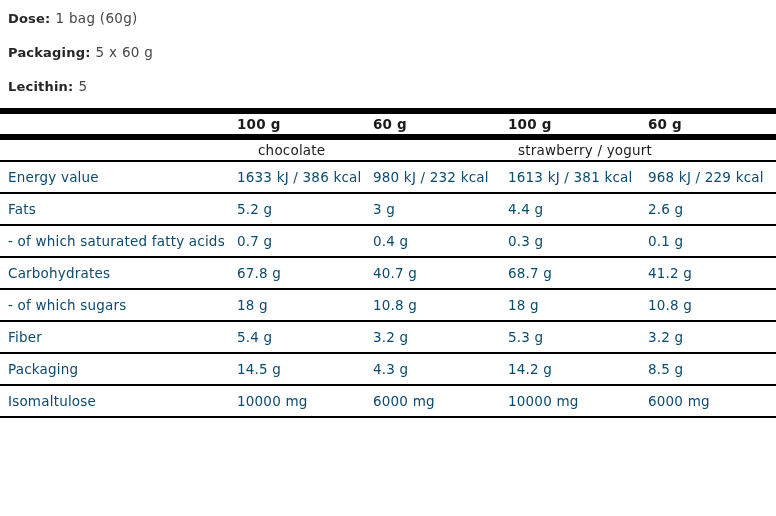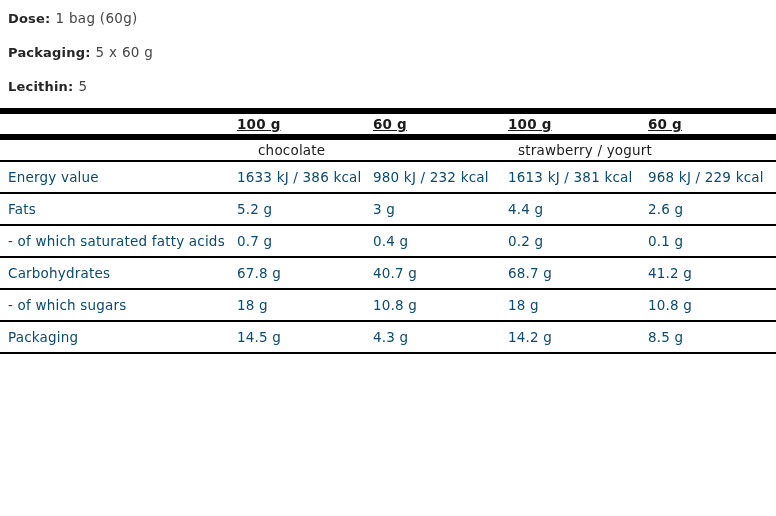--- a/index.html
+++ b/index.html
@@ -41,21 +41,20 @@
     vertical-align: middle;
     white-space: nowrap;
     overflow: visible;
   }
   tr.qty-row td {
     border-top: 6px solid #000000;
     border-bottom: 6px solid #000000;
     height: 26px;
     font-weight: bold;
     color: #1b1b1b;
-    text-decoration: underline;
   }
   tr.flavor-row td {
     border-bottom: 2px solid #000000;
     height: 24px;
     font-weight: normal;
     color: #1b1b1b;
   }
   tr.flavor-row td.flavor-choc { padding-left: 21px; }
   tr.flavor-row td.flavor-straw { padding-left: 10px; }
   tr.data-row td {
@@ -115,40 +114,54 @@
           <td class="row-label">Fats</td>
           <td>5.2 g</td>
           <td>3 g</td>
           <td>4.4 g</td>
           <td>2.6 g</td>
         </tr>
         <tr class="data-row">
           <td class="row-label">- of which saturated fatty acids</td>
           <td>0.7 g</td>
           <td>0.4 g</td>
-          <td>0.2 g</td>
+          <td>0.3 g</td>
           <td>0.1 g</td>
         </tr>
         <tr class="data-row">
           <td class="row-label">Carbohydrates</td>
           <td>67.8 g</td>
           <td>40.7 g</td>
           <td>68.7 g</td>
           <td>41.2 g</td>
         </tr>
         <tr class="data-row">
           <td class="row-label">- of which sugars</td>
           <td>18 g</td>
           <td>10.8 g</td>
           <td>18 g</td>
           <td>10.8 g</td>
         </tr>
         <tr class="data-row">
+          <td class="row-label">Fiber</td>
+          <td>5.4 g</td>
+          <td>3.2 g</td>
+          <td>5.3 g</td>
+          <td>3.2 g</td>
+        </tr>
+        <tr class="data-row">
           <td class="row-label">Packaging</td>
           <td>14.5 g</td>
           <td>4.3 g</td>
           <td>14.2 g</td>
           <td>8.5 g</td>
+        </tr>
+        <tr class="data-row">
+          <td class="row-label">Isomaltulose</td>
+          <td>10000 mg</td>
+          <td>6000 mg</td>
+          <td>10000 mg</td>
+          <td>6000 mg</td>
         </tr>
       </tbody>
   </table>
 
 </div>
 
 </body></html>

